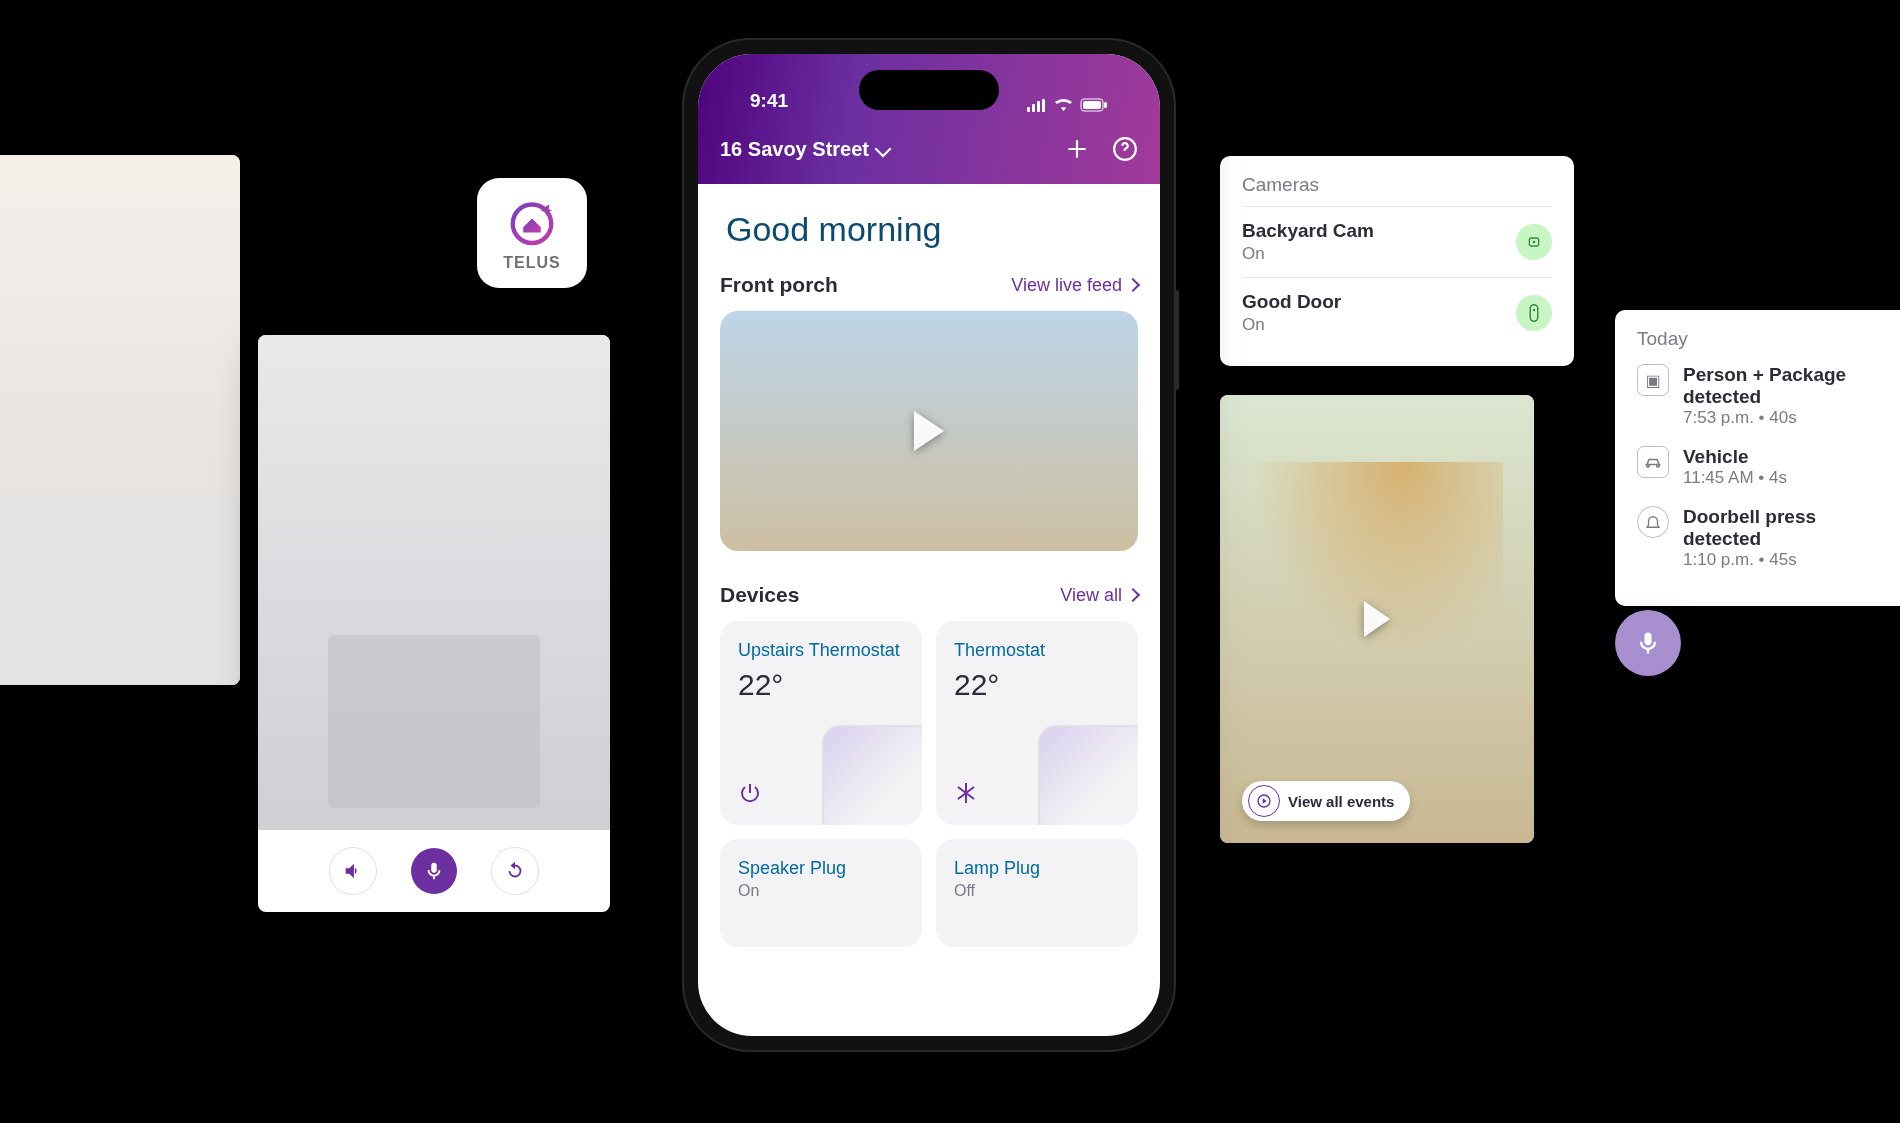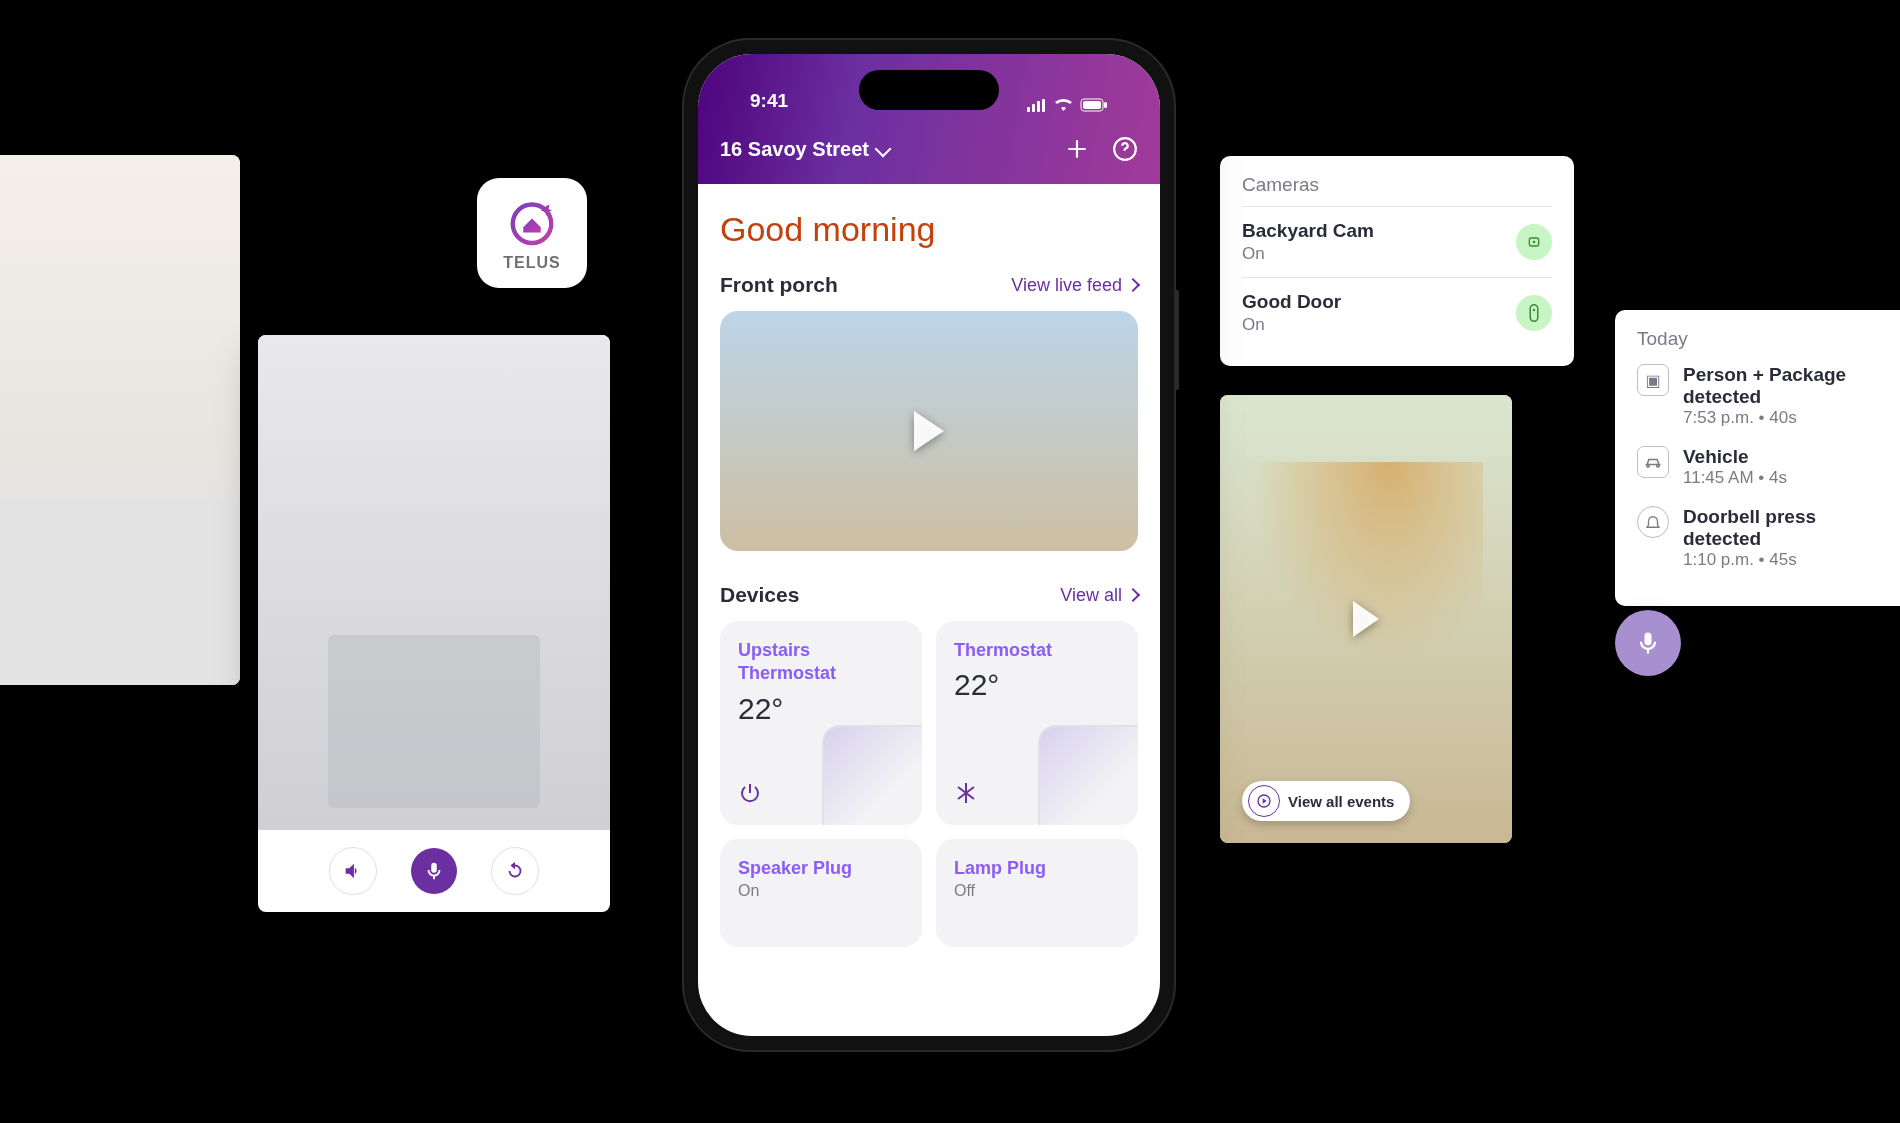--- a/index.html
+++ b/index.html
@@ -64,30 +64,30 @@
   .statusbar{height:58px;background:transparent;color:#fff;display:flex;align-items:flex-end;justify-content:space-between;padding:0 30px 6px 30px;position:relative;z-index:3}
   .sb-time{font-weight:700;font-size:19px}
   .sb-icons{display:flex;gap:7px;align-items:center}
   .sb-icons svg{fill:#fff}
   .header{background:linear-gradient(100deg,#4c007a 0%,#6b2fa0 35%,#a13a9a 100%);color:#fff;padding:0 22px 22px 22px;position:relative;z-index:2;margin-top:-58px;padding-top:58px}
   .header-row{display:flex;align-items:center;justify-content:space-between;margin-top:18px}
   .addr{display:flex;align-items:center;gap:8px;font-size:20px;font-weight:600}
   .hicons{display:flex;gap:22px}
   .hicons svg{width:26px;height:26px;stroke:#fff;fill:none;stroke-width:2}
   .content{padding:22px}
-  h1.greet{font-size:34px;font-weight:500;margin:4px 0 24px 0;color:#c2410c}
+  h1.greet{font-size:34px;font-weight:500;margin:4px 0 24px 6px;color:#0c4a6e}
   .sec-head{display:flex;justify-content:space-between;align-items:center;margin-bottom:14px}
   .sec-head .t{font-weight:700;font-size:21px}
   .sec-head a{color:var(--purple);font-size:18px;font-weight:500;display:flex;align-items:center;gap:6px}
   .porch{height:240px;border-radius:18px;background:linear-gradient(160deg,#b9d3e6 0%,#d8d1bf 50%,#b7a990 100%);position:relative;overflow:hidden}
   .porch .play{border-left:30px solid rgba(255,255,255,.95);border-top:20px solid transparent;border-bottom:20px solid transparent}
   .devices{display:grid;grid-template-columns:1fr 1fr;gap:14px;margin-top:14px}
   .dev{background:var(--soft);border-radius:18px;padding:18px;min-height:168px;position:relative;overflow:hidden}
   .dev.small{min-height:72px}
-  .dev .dn{font-size:18px;font-weight:700;color:#8b5cf6;line-height:1.3}
+  .dev .dn{font-size:18px;font-weight:400;color:#0369a1;line-height:1.3}
   .dev .dv{font-size:30px;margin-top:6px}
   .dev .ds{font-size:16px;color:var(--muted);margin-top:2px}
   .dev .corner{position:absolute;right:-14px;bottom:-14px;width:110px;height:110px;border:2px solid #e0e0e5;border-radius:18px;background:linear-gradient(135deg,rgba(144,120,220,.28),transparent 60%)}
   .dev .di{position:absolute;left:18px;bottom:16px}
   .dev .di svg{width:24px;height:24px;stroke:#6b2fa0;fill:none;stroke-width:2}
 
   
   .kids   {background:linear-gradient(#f4efe9,#dedddb)}
   .kitchen{background:linear-gradient(#ecedee,#d9dadd)}
   .patio  {background:linear-gradient(#dbe6d0,#c9b893)}
@@ -205,21 +205,21 @@
     </div>
   </div>
 </div>
 
 <div class="mic-fab" style="left:1615px;top:610px">
   <svg viewBox="0 0 24 24">
       <path d="M12 14a3 3 0 0 0 3-3V6a3 3 0 0 0-6 0v5a3 3 0 0 0 3 3zm5-3a5 5 0 0 1-10 0H5a7 7 0 0 0 6 6.9V21h2v-3.1A7 7 0 0 0 19 11h-2z"></path>
     </svg>
 </div>
 
-<div class="photo" style="left:1220px;top:395px;width:292px;height:448px">
+<div class="photo" style="left:1220px;top:395px;width:314px;height:448px">
   <div class="scene patio"></div>
   <div class="play"></div>
   <div class="chip">
     <div class="ci">
       <svg width="16" height="16" viewBox="0 0 24 24" fill="none" stroke="#6b2fa0" stroke-width="2">
           <circle cx="12" cy="12" r="9"></circle>
           <path d="M10 8l6 4-6 4z" fill="#6b2fa0" stroke="none"></path>
         </svg>
     </div>
     <span>View all events</span>

